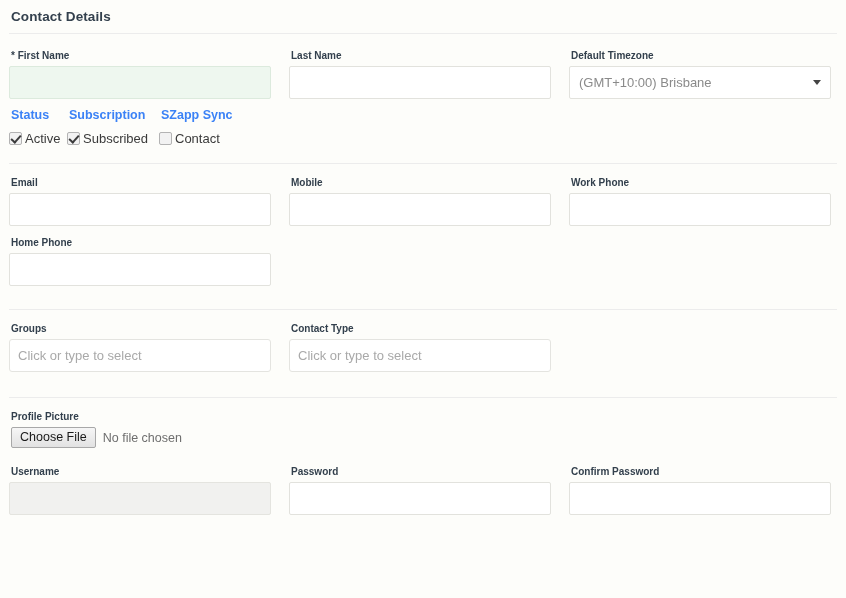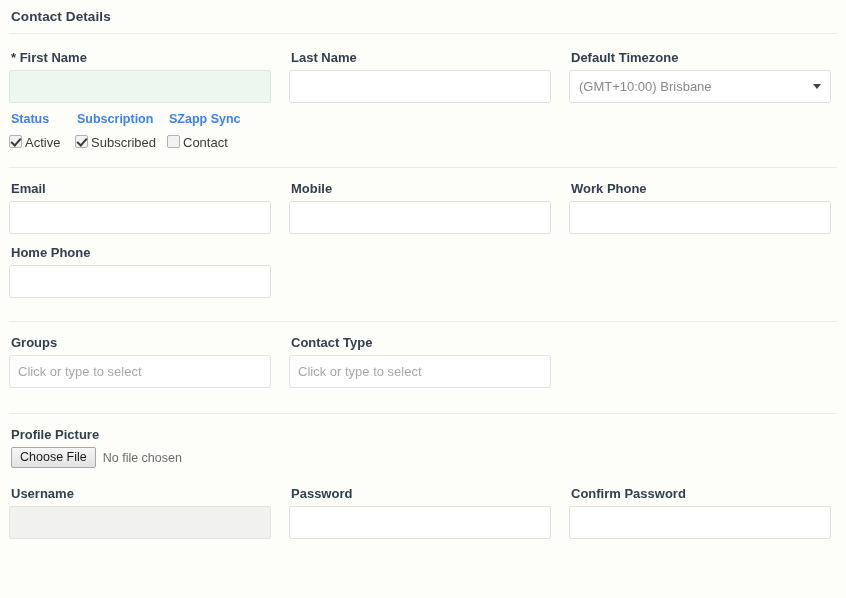--- a/index.html
+++ b/index.html
@@ -45,21 +45,21 @@
     align-items: flex-start;
   }
   .col {
     box-sizing: border-box;
   }
   .col-1 { width: 280px; padding-right: 19px; }
   .col-2 { width: 280px; padding-right: 19px; }
   .col-3 { width: 280px; padding-right: 19px; }
 
   .field-label {
-    font-size: 13px;
+    font-size: 10px;
     font-weight: bold;
     color: #33404d;
     padding: 0 0 5px 2px;
     white-space: nowrap;
   }
 
   .text-input {
     display: block;
     box-sizing: border-box;
     width: 262px;
@@ -132,21 +132,21 @@
     font-weight: bold;
     color: #3b82f6;
     padding-left: 2px;
   }
   .check-row {
     display: flex;
     padding-top: 9px;
   }
   .check-item {
     display: flex;
-    align-items: flex-start;
+    align-items: center;
   }
   .cbox {
     width: 13px;
     height: 13px;
     box-sizing: border-box;
     border: 1px solid #b3b3b3;
     background: #f2f2f2;
     border-radius: 2px;
     position: relative;
     margin-right: 3px;
@@ -163,21 +163,21 @@
     border-width: 0 2px 2px 0;
     transform: rotate(42deg);
   }
   .check-label {
     font-size: 13px;
     color: #3a3a3a;
   }
 
   
   .slot-status { width: 58px; }
-  .slot-sub    { width: 92px; margin-left: 8px; }
+  .slot-sub    { width: 92px; }
   .slot-szapp  { width: 90px; }
 
   
   .file-row {
     display: flex;
     align-items: center;
     padding-left: 2px;
   }
   .choose-file-btn {
     box-sizing: border-box;

